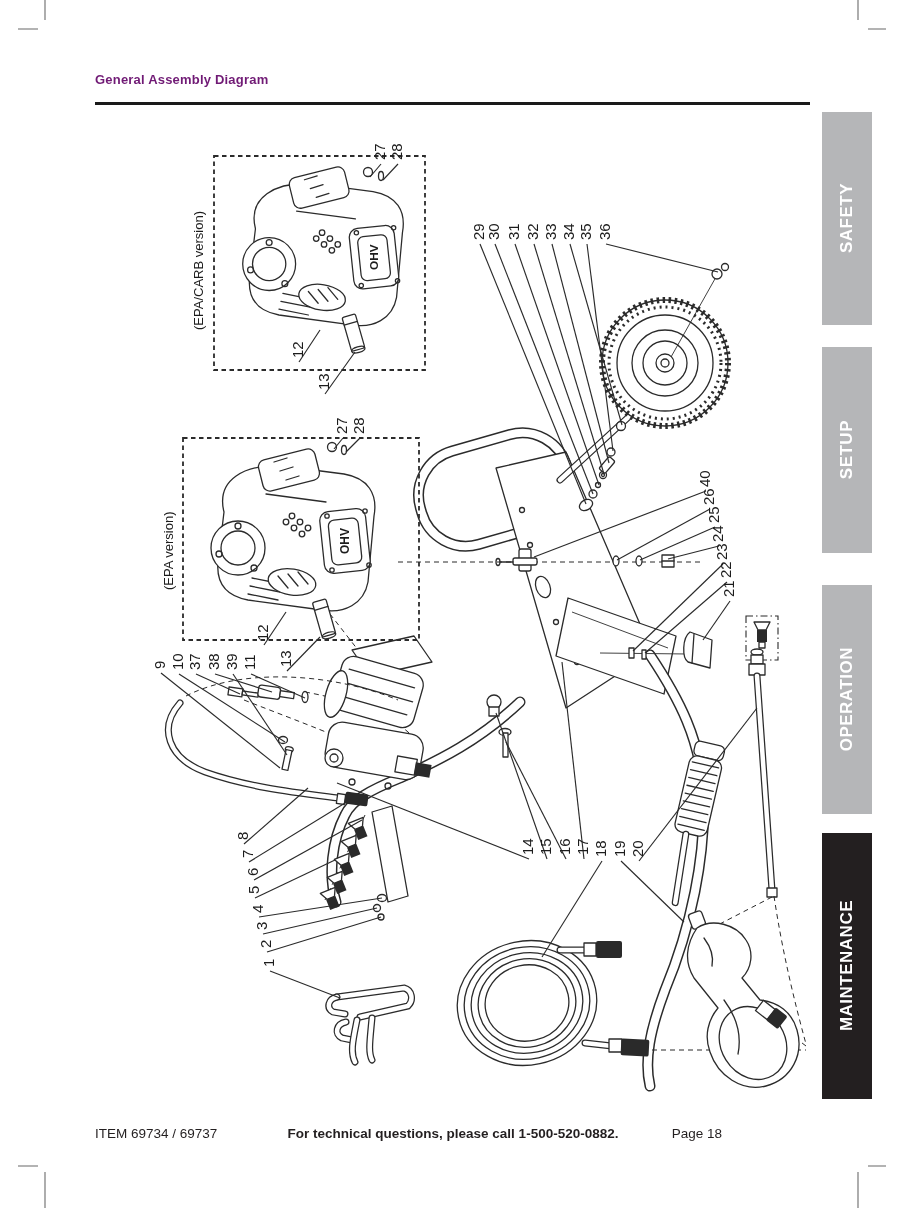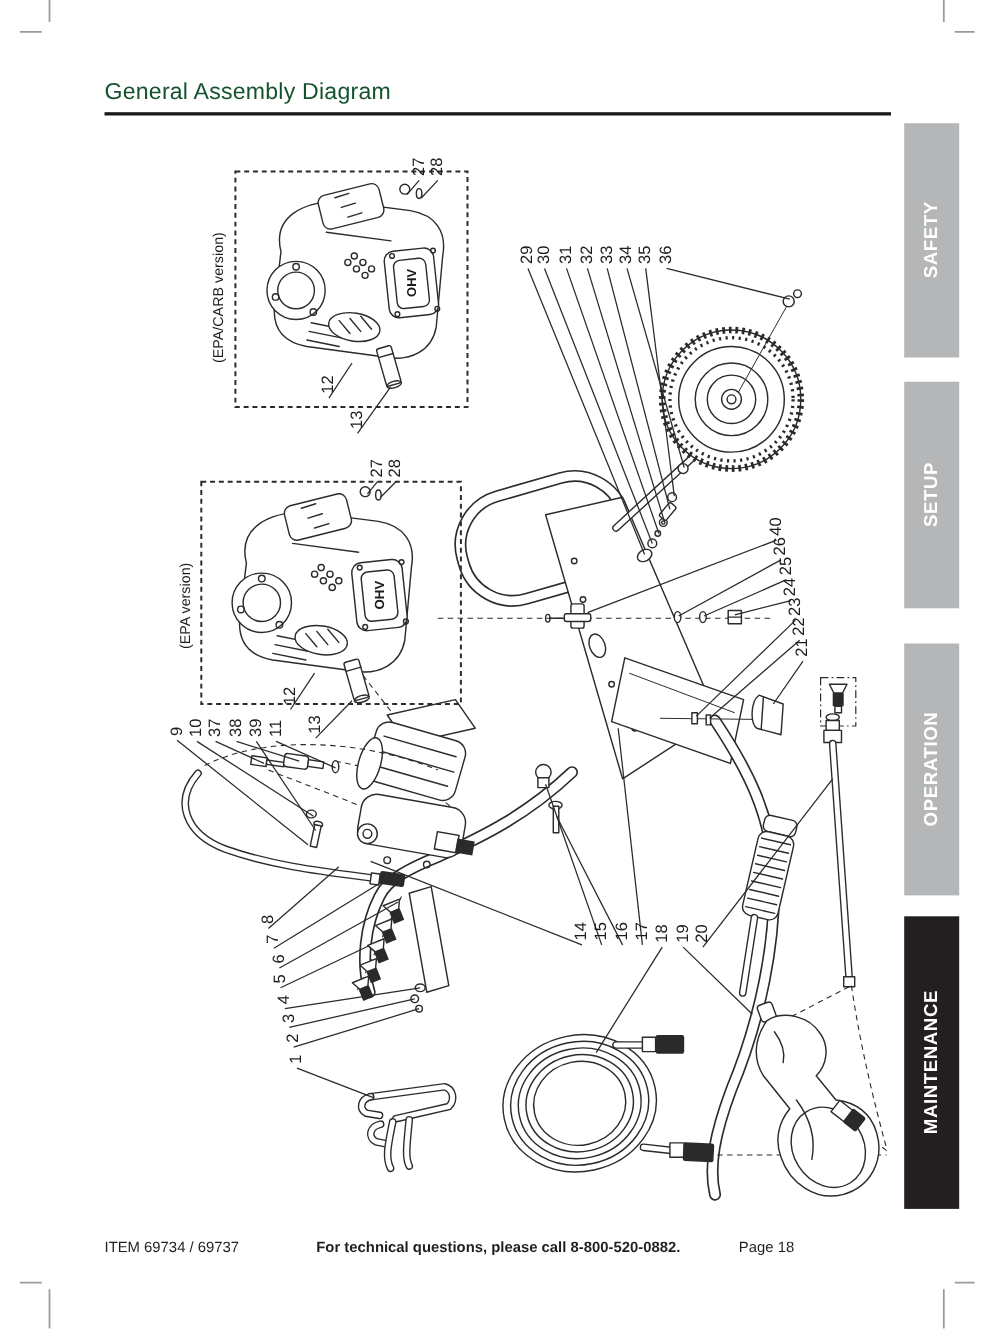--- a/index.html
+++ b/index.html
@@ -1,19 +1,19 @@
 <!DOCTYPE html>
 <html><head>
 <meta charset="utf-8">
 <style>
   html,body{margin:0;padding:0;background:#ffffff;}
   body{width:906px;height:1208px;position:relative;overflow:hidden;
        font-family:"Liberation Sans",sans-serif;color:#231f20;}
-  .page-title{position:absolute;left:95px;top:72px;font-size:21px;font-weight:normal;
-       letter-spacing:0.2px;color:#14532d;}
+  .page-title{position:absolute;left:95px;top:72px;font-size:13px;font-weight:bold;
+       letter-spacing:0.2px;color:#701a75;}
   .title-rule{position:absolute;left:95px;top:102px;width:715px;height:3px;background:#1a1a1a;}
   .tab{position:absolute;left:822px;width:50px;display:flex;align-items:center;justify-content:center;}
   .tab span{writing-mode:vertical-rl;transform:rotate(180deg);white-space:nowrap;
        color:#ffffff;font-weight:bold;font-size:17px;letter-spacing:0.5px;}
   .tab.gray{background:#b5b6b8;}
   .tab.black{background:#231f20;}
   .tab-safety{top:112px;height:213px;}
   .tab-setup{top:347px;height:206px;}
   .tab-operation{top:585px;height:229px;}
   .tab-maintenance{top:833px;height:266px;}
@@ -420,15 +420,15 @@
       <text transform="translate(606 857) rotate(-90)" class="callout">18</text>
       <line x1="621" y1="861" x2="684" y2="922" class="leader"></line>
       <text transform="translate(625 857) rotate(-90)" class="callout">19</text>
       <line x1="639" y1="861" x2="757" y2="708" class="leader"></line>
       <text transform="translate(643 857) rotate(-90)" class="callout">20</text>
     </g>
 </svg>
 
 <div class="footer">
   <span class="item">ITEM 69734 / 69737</span>
-  <span class="support">For technical questions, please call 8-800-520-0882.</span>
+  <span class="support">For technical questions, please call 1-500-520-0882.</span>
   <span class="pagenum">Page 18</span>
 </div>
 
 </body></html>

